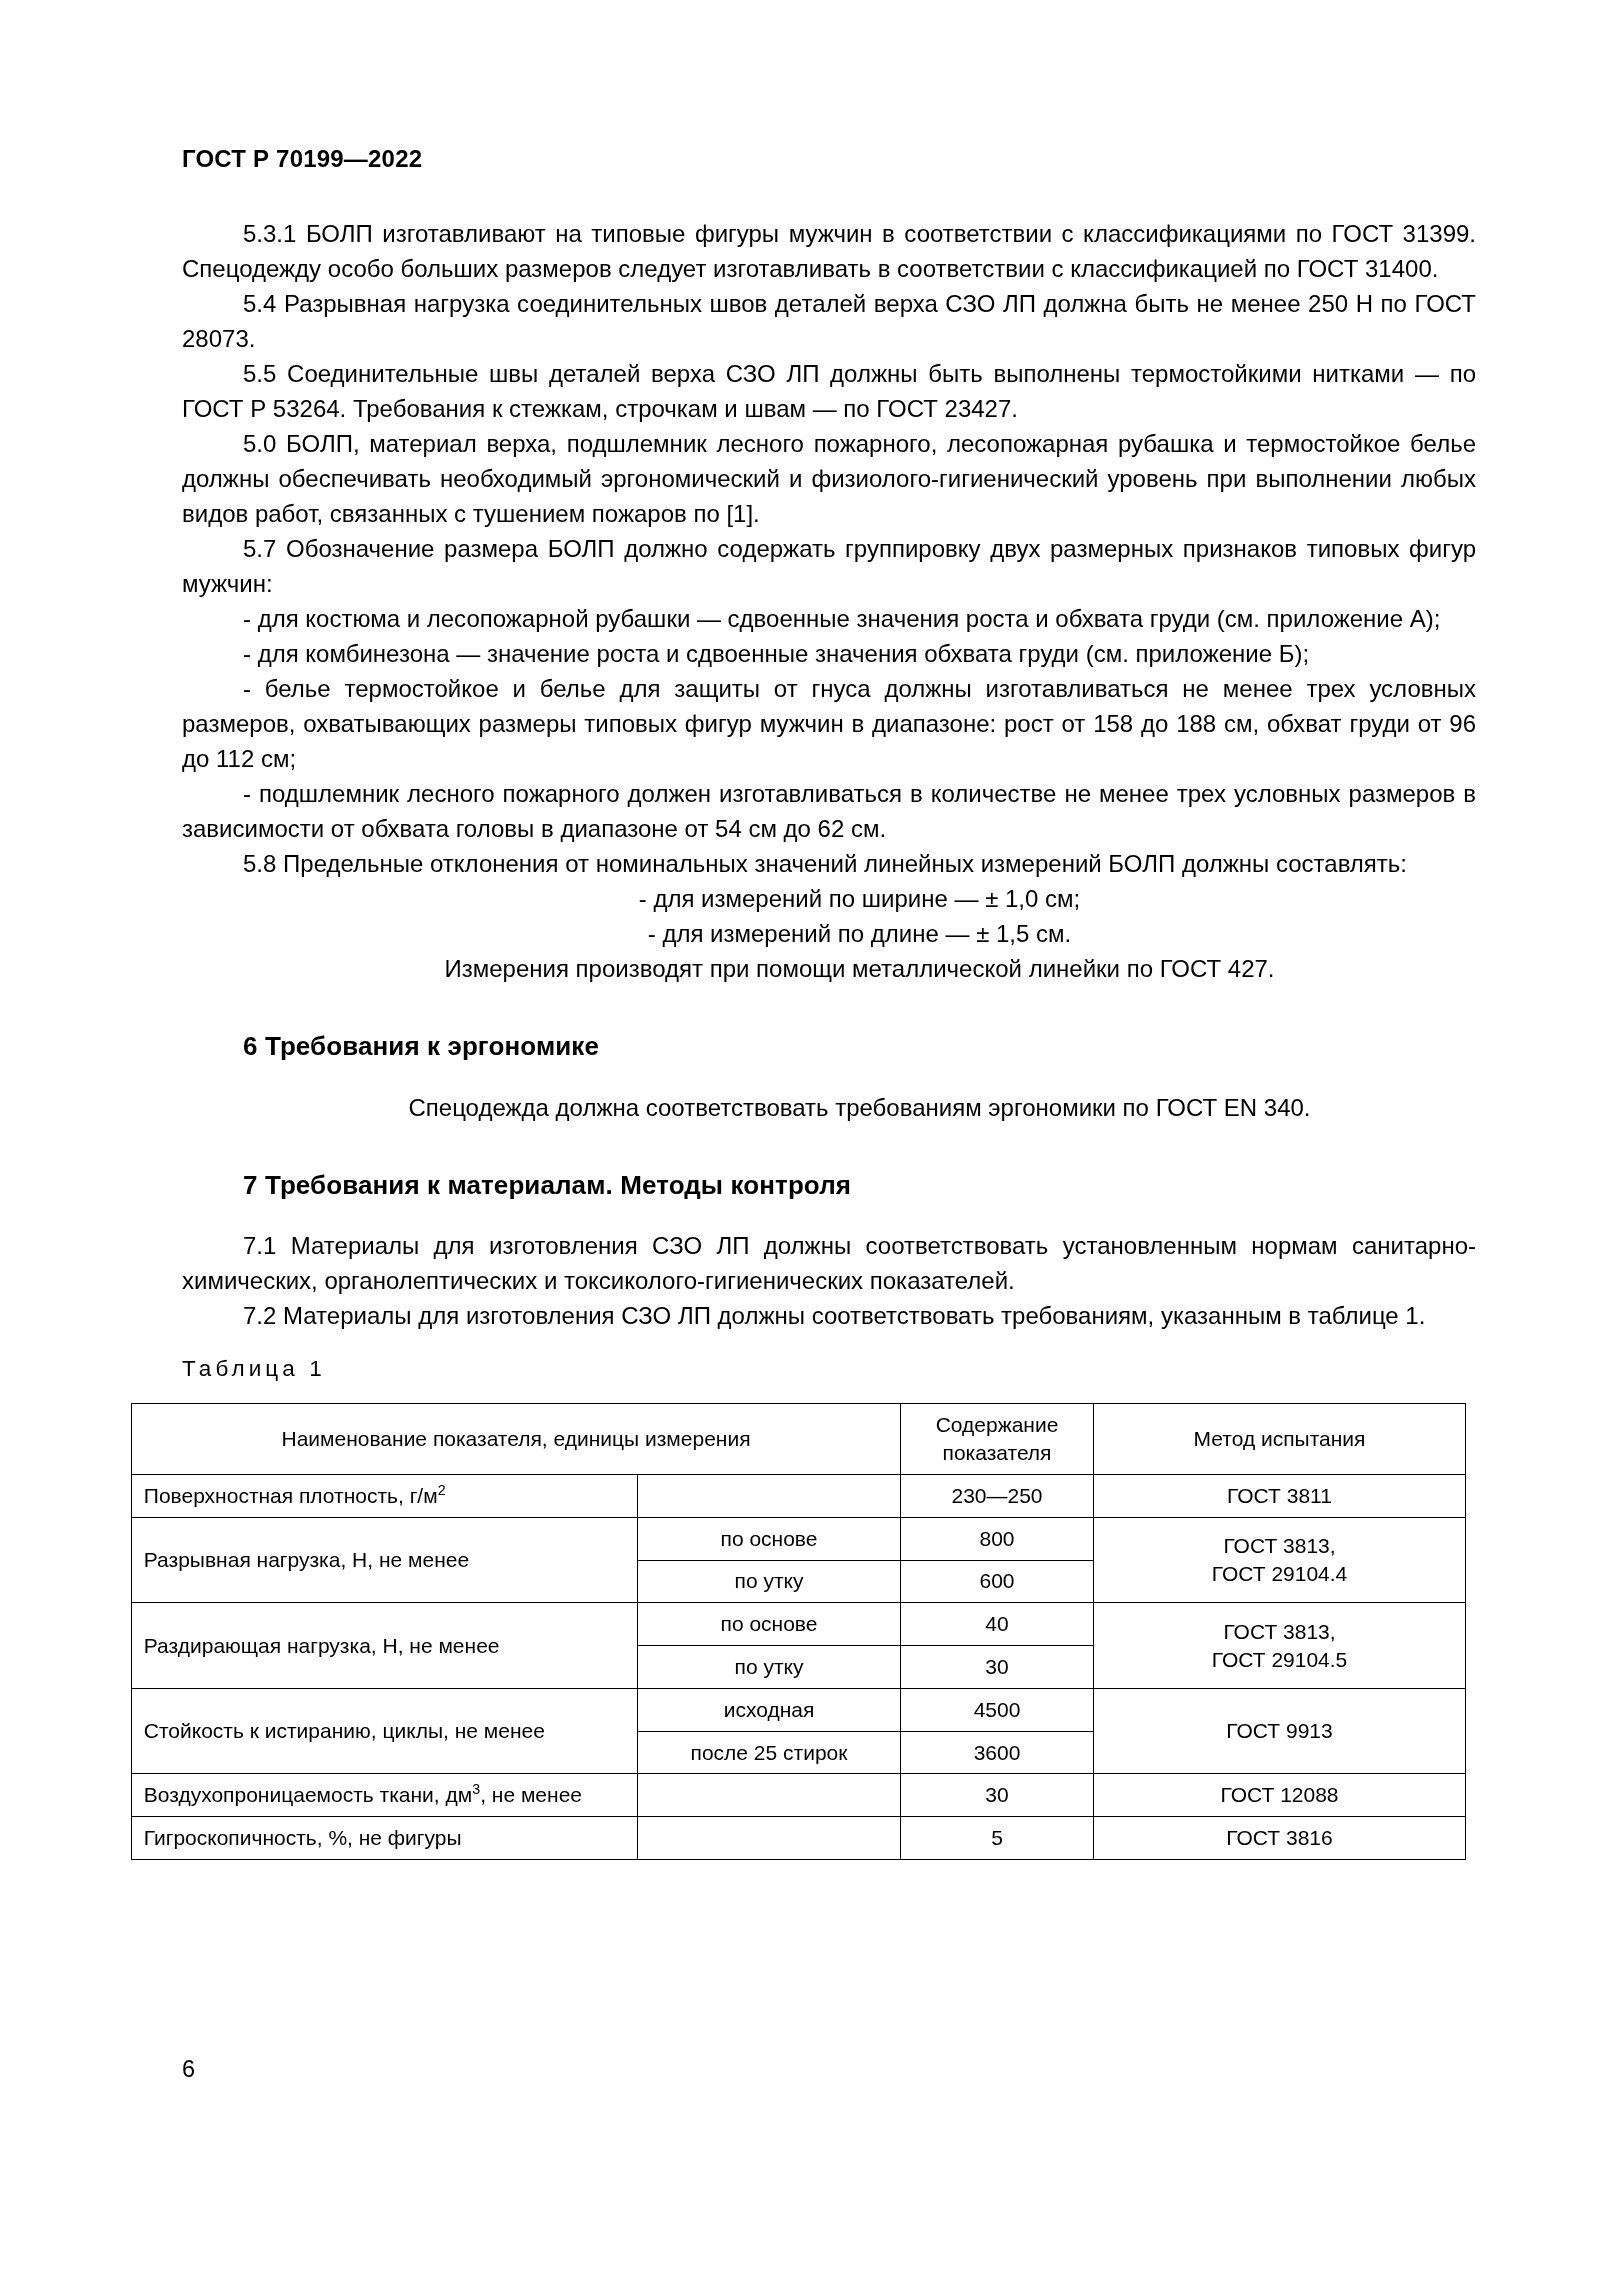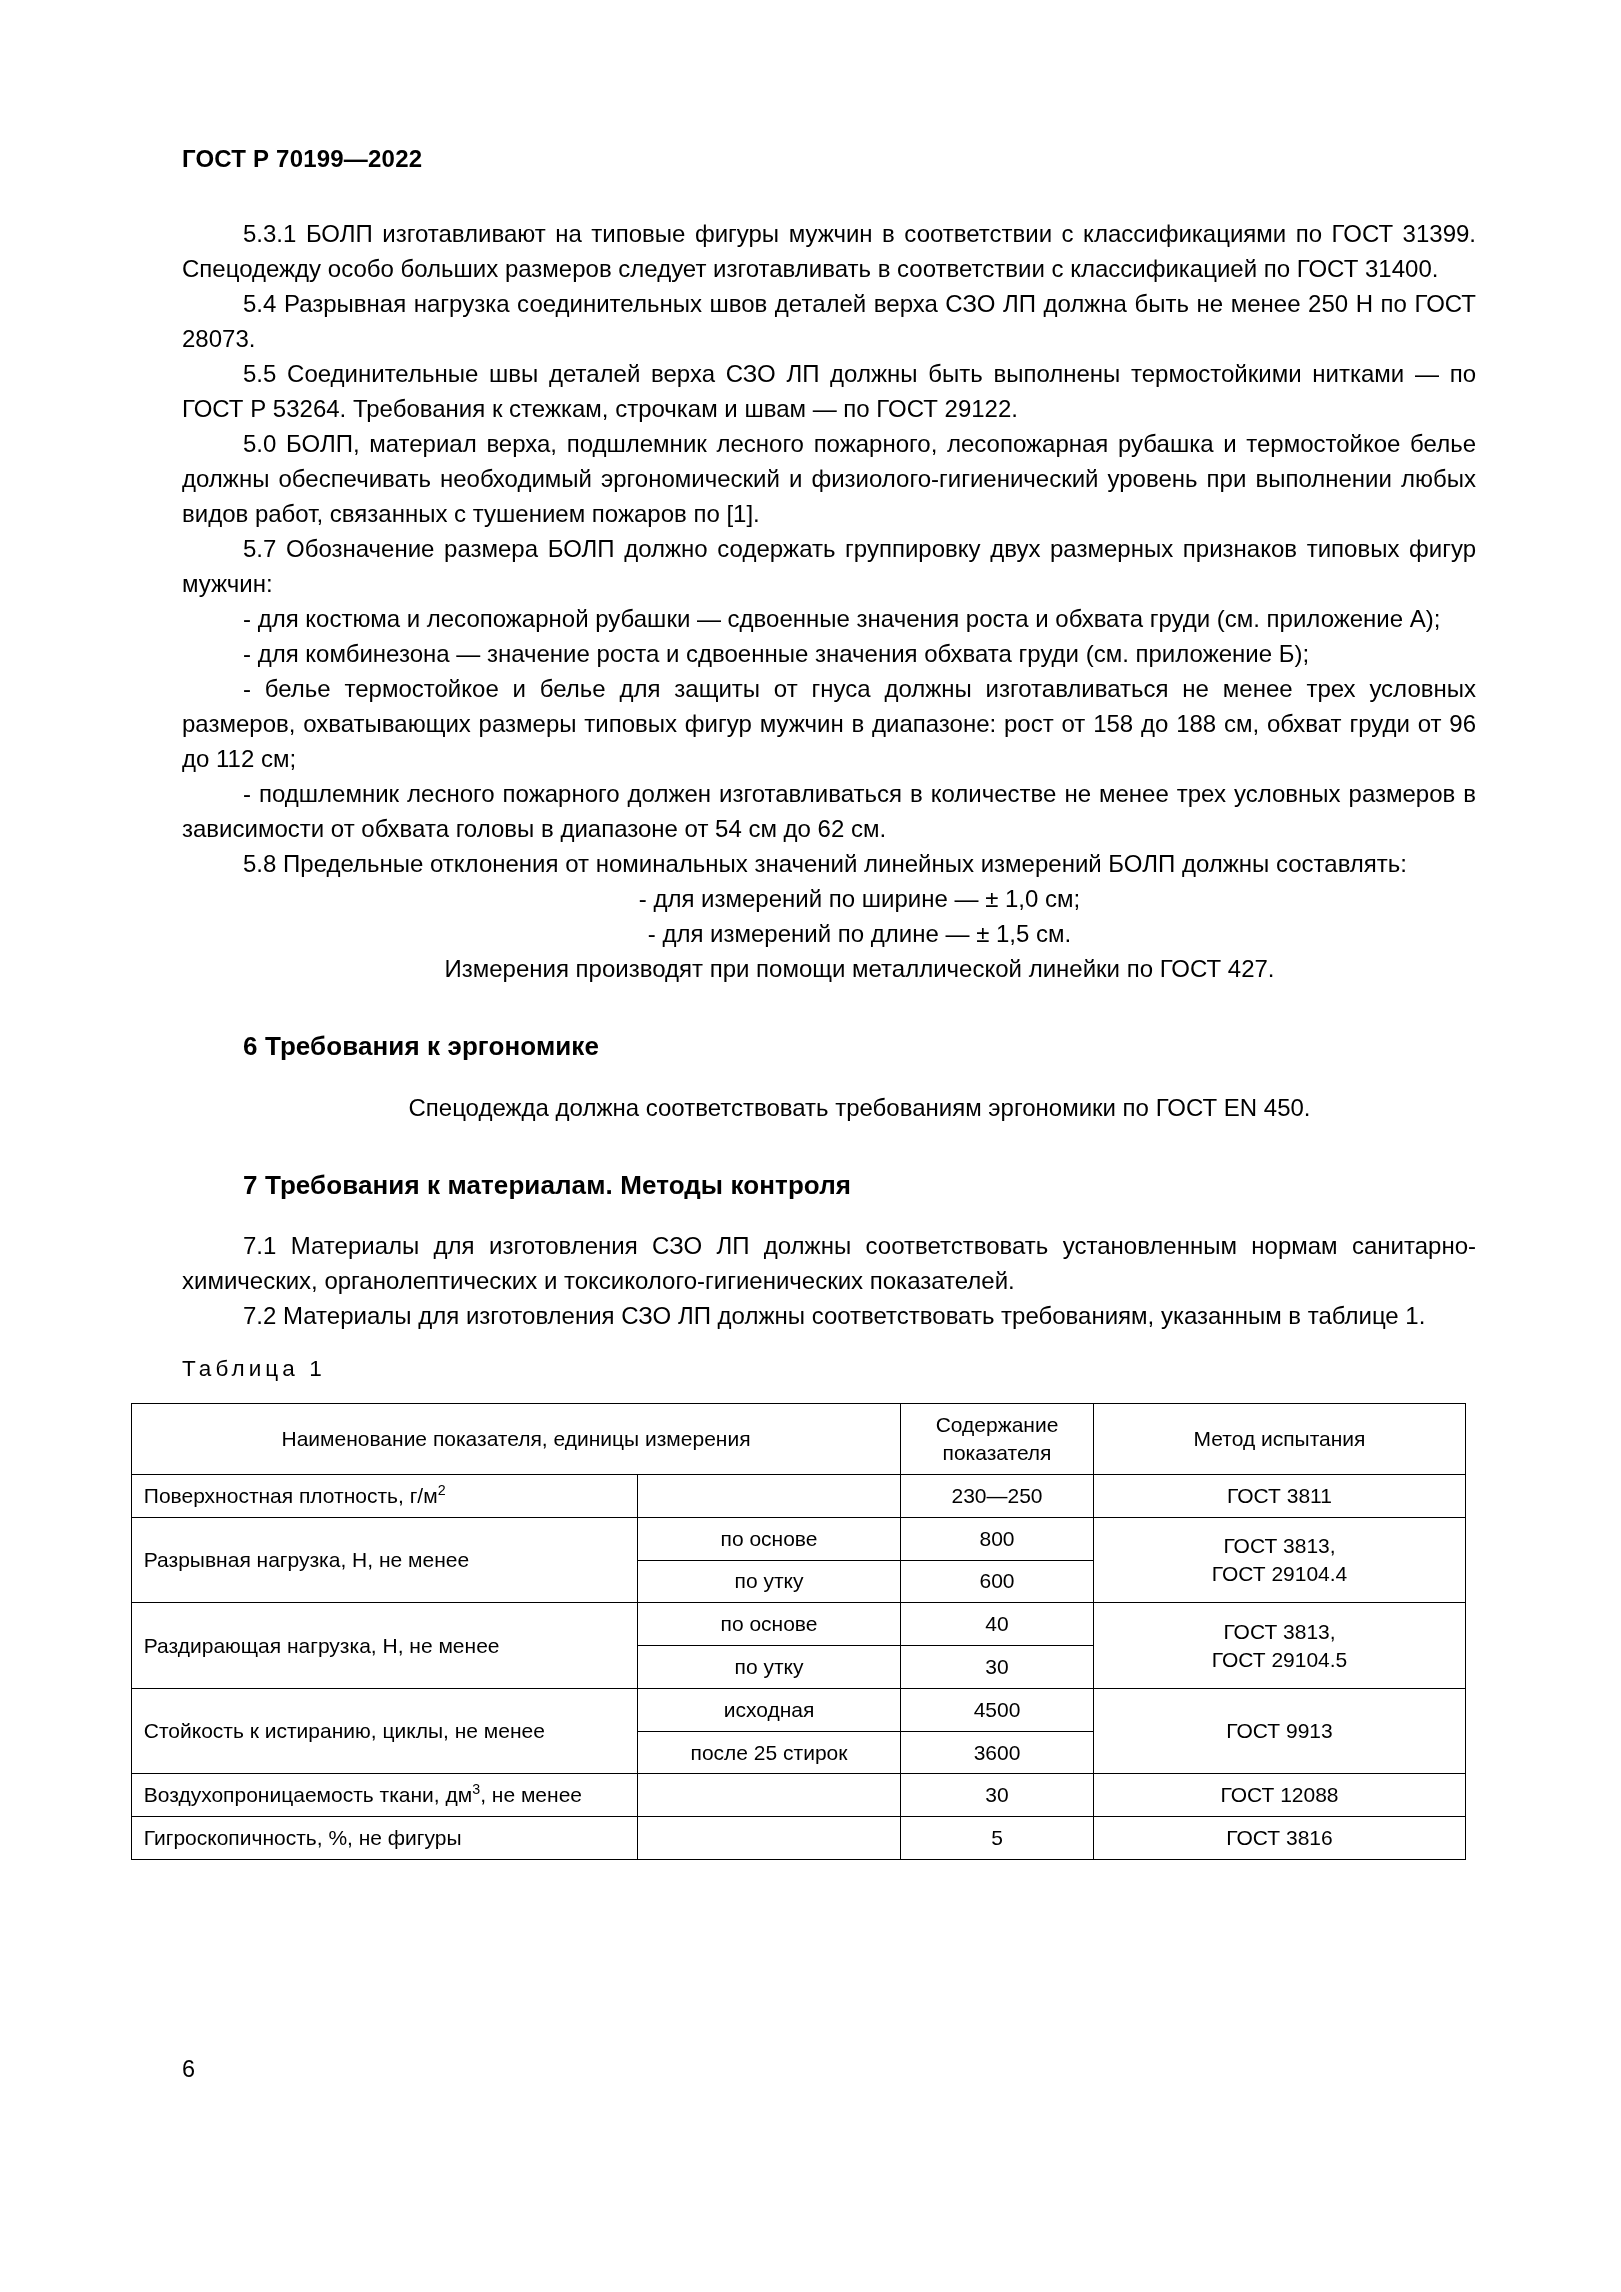--- a/index.html
+++ b/index.html
@@ -137,36 +137,36 @@
 <body>
 
 <div class="page">
 
   <div class="running-head">ГОСТ Р 70199—2022</div>
 
   <div class="body-block">
 
     <p class="para">5.3.1 БОЛП изготавливают на типовые фигуры мужчин в соответствии с классификациями по ГОСТ 31399. Спецодежду особо больших размеров следует изготавливать в соответствии с классифи­кацией по ГОСТ 31400.</p>
     <p class="para">5.4 Разрывная нагрузка соединительных швов деталей верха СЗО ЛП должна быть не менее 250 Н по ГОСТ 28073.</p>
-    <p class="para">5.5 Соединительные швы деталей верха СЗО ЛП должны быть выполнены термостойкими нитка­ми — по ГОСТ Р 53264. Требования к стежкам, строчкам и швам — по ГОСТ 29122.</p>
+    <p class="para">5.5 Соединительные швы деталей верха СЗО ЛП должны быть выполнены термостойкими нитка­ми — по ГОСТ Р 53264. Требования к стежкам, строчкам и швам — по ГОСТ 23427.</p>
     <p class="para">5.0 БОЛП, материал верха, подшлемник лесного пожарного, лесопожарная рубашка и термостой­кое белье должны обеспечивать необходимый эргономический и физиолого-гигиенический уровень при выполнении любых видов работ, связанных с тушением пожаров по [1].</p>
     <p class="para">5.7 Обозначение размера БОЛП должно содержать группировку двух размерных признаков типо­вых фигур мужчин:</p>
     <p class="dash">- для костюма и лесопожарной рубашки — сдвоенные значения роста и обхвата груди (см. при­ложение А);</p>
     <p class="dash">- для комбинезона — значение роста и сдвоенные значения обхвата груди (см. приложение Б);</p>
     <p class="dash">- белье термостойкое и белье для защиты от гнуса должны изготавливаться не менее трех ус­ловных размеров, охватывающих размеры типовых фигур мужчин в диапазоне: рост от 158 до 188 см, обхват груди от 96 до 112 см;</p>
     <p class="dash">- подшлемник лесного пожарного должен изготавливаться в количестве не менее трех условных размеров в зависимости от обхвата головы в диапазоне от 54 см до 62 см.</p>
     <p class="para">5.8 Предельные отклонения от номинальных значений линейных измерений БОЛП должны со­ставлять:</p>
     <p class="plain">- для измерений по ширине — ± 1,0 см;</p>
     <p class="plain">- для измерений по длине — ± 1,5 см.</p>
     <p class="plain">Измерения производят при помощи металлической линейки по ГОСТ 427.</p>
 
     <div class="gap-before-heading"></div>
     <h2 class="section-heading">6  Требования к эргономике</h2>
     <div class="gap-after-heading"></div>
-    <p class="plain">Спецодежда должна соответствовать требованиям эргономики по ГОСТ EN 450.</p>
+    <p class="plain">Спецодежда должна соответствовать требованиям эргономики по ГОСТ EN 340.</p>
 
     <div class="gap-before-heading"></div>
     <h2 class="section-heading">7  Требования к материалам. Методы контроля</h2>
     <div class="gap-after-heading"></div>
     <p class="para">7.1 Материалы для изготовления СЗО ЛП должны соответствовать установленным нормам сани­тарно-химических, органолептических и токсиколого-гигиенических показателей.</p>
     <p class="para">7.2 Материалы для изготовления СЗО ЛП должны соответствовать требованиям, указанным в таблице 1.</p>
 
     <div class="gap-small"></div>
     <p class="table-caption">Таблица 1</p>
     <div class="gap-small"></div>

